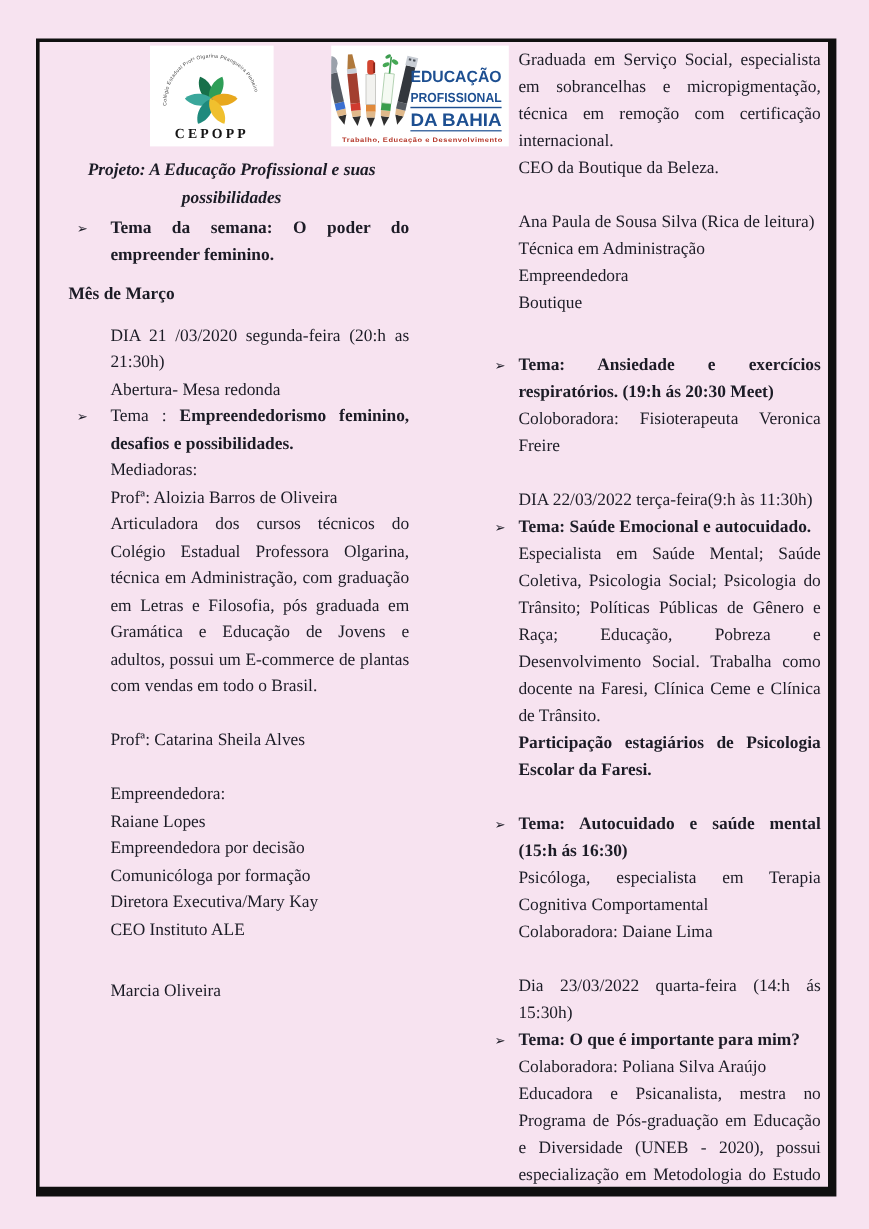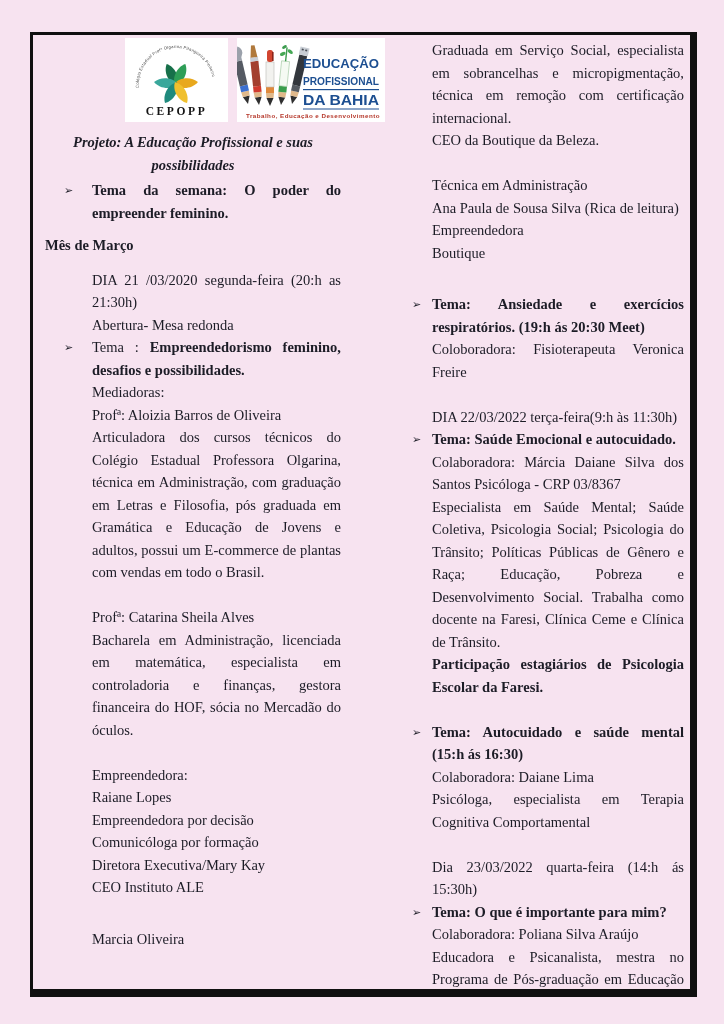--- a/index.html
+++ b/index.html
@@ -12,35 +12,35 @@
   .frame{
     position:absolute;left:30px;top:32px;width:667px;height:965px;
     box-sizing:border-box;background:#f7e3f0;
     border:solid #101010;border-width:3px 7px 8px 3px;
     overflow:hidden;
   }
   
   .logos{position:absolute;left:92px;top:3px;display:flex;gap:9px;}
   .logo-box{background:#ffffff;}
   .logo-box.cep{width:103px;height:84px;}
-  .logo-box.bah{width:148px;height:84px;}
+  .logo-box.bah{width:148px;height:84px;margin-left:39px;}
   .logo-box svg{display:block;width:100%;height:100%;}
   .arc-text{font-family:"Liberation Sans",sans-serif;font-size:4.2px;fill:#4a4a4a;letter-spacing:.25px;}
   .cep-label{font-family:"Liberation Serif",serif;font-weight:bold;font-size:11.5px;fill:#151515;letter-spacing:2.6px;}
   .bt1{font-family:"Liberation Sans",sans-serif;font-weight:bold;font-size:13.5px;fill:#1d4f91;}
   .bt2{font-family:"Liberation Sans",sans-serif;font-weight:bold;font-size:11px;fill:#1d4f91;}
   .bt3{font-family:"Liberation Sans",sans-serif;font-weight:bold;font-size:15px;fill:#1d4f91;}
   .btag{font-family:"Liberation Sans",sans-serif;font-weight:bold;font-size:5.4px;fill:#b5372a;letter-spacing:.4px;}
   
   .col{position:absolute;font-size:14.5px;line-height:22.5px;}
   .col-left{left:12px;top:96px;width:296px;}
   .col-right{left:379px;top:4px;width:272px;}
   .blk{text-align:justify;}
   .blk.title{text-align:center;font-weight:bold;margin-bottom:3px;font-style:italic;}
-  .blk.heading{font-weight:bold;margin:10px 0 12px 0;}
+  .blk.heading{font-weight:bold;margin:10px 0 12px 12px;}
   .col-left .blk.para,.col-left .blk.bullet{padding-left:47px;}
   .col-right .blk.para,.col-right .blk.bullet{padding-left:20px;}
   .blk.bold,.blk .bold{font-weight:bold;}
   .blk.bullet{position:relative;}
   .glyph{
     position:absolute;top:1px;
     font-family:"DejaVu Sans",sans-serif;font-size:11px;line-height:22.5px;
   }
   .col-left .glyph{left:19px;}
   .col-right .glyph{left:0;}
@@ -134,52 +134,50 @@
       <div class="blk bullet bold"><span class="glyph">➢</span><span>Tema da semana: O poder do empreender feminino.</span></div>
       <div class="blk heading">Mês de Março</div>
       <div class="blk para">DIA 21 /03/2020 segunda-feira (20:h as 21:30h)</div>
       <div class="blk para">Abertura- Mesa redonda</div>
       <div class="blk bullet"><span class="glyph">➢</span><span><span>Tema : </span><b>Empreendedorismo feminino, desafios e possibilidades.</b></span></div>
       <div class="blk para">Mediadoras:</div>
       <div class="blk para">Profª: Aloizia Barros de Oliveira</div>
       <div class="blk para">Articuladora dos cursos técnicos do Colégio Estadual Professora  Olgarina, técnica em Administração, com graduação em Letras e Filosofia, pós graduada em Gramática e Educação de Jovens e adultos, possui um E-commerce de plantas com vendas em todo o Brasil.</div>
       <div class="blank" style="height: 22.5px;"></div>
       <div class="blk para">Profª:  Catarina Sheila Alves</div>
-      <div class="blk para">Bacharela em Administração, licenciada em matemática, especialista em controladoria e finanças, gestora financeira do HOF, sócia no Mercadão do óculos.</div>
       <div class="blank" style="height: 22.5px;"></div>
       <div class="blk para">Empreendedora:</div>
       <div class="blk para">Raiane Lopes</div>
       <div class="blk para">Empreendedora por decisão</div>
       <div class="blk para">Comunicóloga por formação</div>
       <div class="blk para">Diretora Executiva/Mary Kay</div>
       <div class="blk para">CEO Instituto ALE</div>
       <div class="blank" style="height: 29px;"></div>
       <div class="blk para">Marcia Oliveira</div>
     </div>
   <div class="col col-right" id="colR">
       <div class="blk para">Graduada em Serviço Social, especialista em sobrancelhas e micropigmentação, técnica em remoção com certificação internacional.</div>
       <div class="blk para">CEO da Boutique da Beleza.</div>
       <div class="blank" style="height: 22.5px;"></div>
+      <div class="blk para">Ana Paula de Sousa Silva (Rica de leitura)</div>
       <div class="blk para">Técnica em Administração</div>
-      <div class="blk para">Ana Paula de Sousa Silva (Rica de leitura)</div>
       <div class="blk para">Empreendedora</div>
       <div class="blk para">Boutique</div>
       <div class="blank" style="height: 29px;"></div>
       <div class="blk bullet bold"><span class="glyph">➢</span><span>Tema: Ansiedade e exercícios respiratórios. (19:h ás 20:30 Meet)</span></div>
       <div class="blk para">Coloboradora: Fisioterapeuta Veronica Freire</div>
       <div class="blank" style="height: 22.5px;"></div>
       <div class="blk para">DIA 22/03/2022  terça-feira(9:h às 11:30h)</div>
       <div class="blk bullet bold"><span class="glyph">➢</span><span>Tema: Saúde Emocional e autocuidado.</span></div>
-      <div class="blk para">Colaboradora: Márcia Daiane Silva dos Santos Psicóloga - CRP 03/8367</div>
       <div class="blk para">Especialista em Saúde Mental; Saúde Coletiva, Psicologia Social; Psicologia do Trânsito; Políticas Públicas de Gênero e Raça; Educação, Pobreza e Desenvolvimento Social. Trabalha como docente na Faresi, Clínica Ceme e Clínica de Trânsito.</div>
       <div class="blk para bold">Participação estagiários de Psicologia Escolar da Faresi.</div>
       <div class="blank" style="height: 22.5px;"></div>
       <div class="blk bullet bold"><span class="glyph">➢</span><span>Tema: Autocuidado e saúde mental (15:h ás 16:30)</span></div>
+      <div class="blk para">Psicóloga, especialista em Terapia Cognitiva Comportamental</div>
       <div class="blk para">Colaboradora: Daiane Lima</div>
-      <div class="blk para">Psicóloga, especialista em Terapia Cognitiva Comportamental</div>
       <div class="blank" style="height: 22.5px;"></div>
       <div class="blk para">Dia 23/03/2022 quarta-feira (14:h ás 15:30h)</div>
       <div class="blk bullet bold"><span class="glyph">➢</span><span>Tema: O que é importante para mim?</span></div>
       <div class="blk para">Colaboradora: Poliana Silva Araújo</div>
       <div class="blk para">Educadora e Psicanalista, mestra no Programa de Pós-graduação em Educação e Diversidade (UNEB - 2020), possui especialização em Metodologia do Estudo e Prática da Língua</div>
     </div>
 
 </div>
 
 </body></html>

